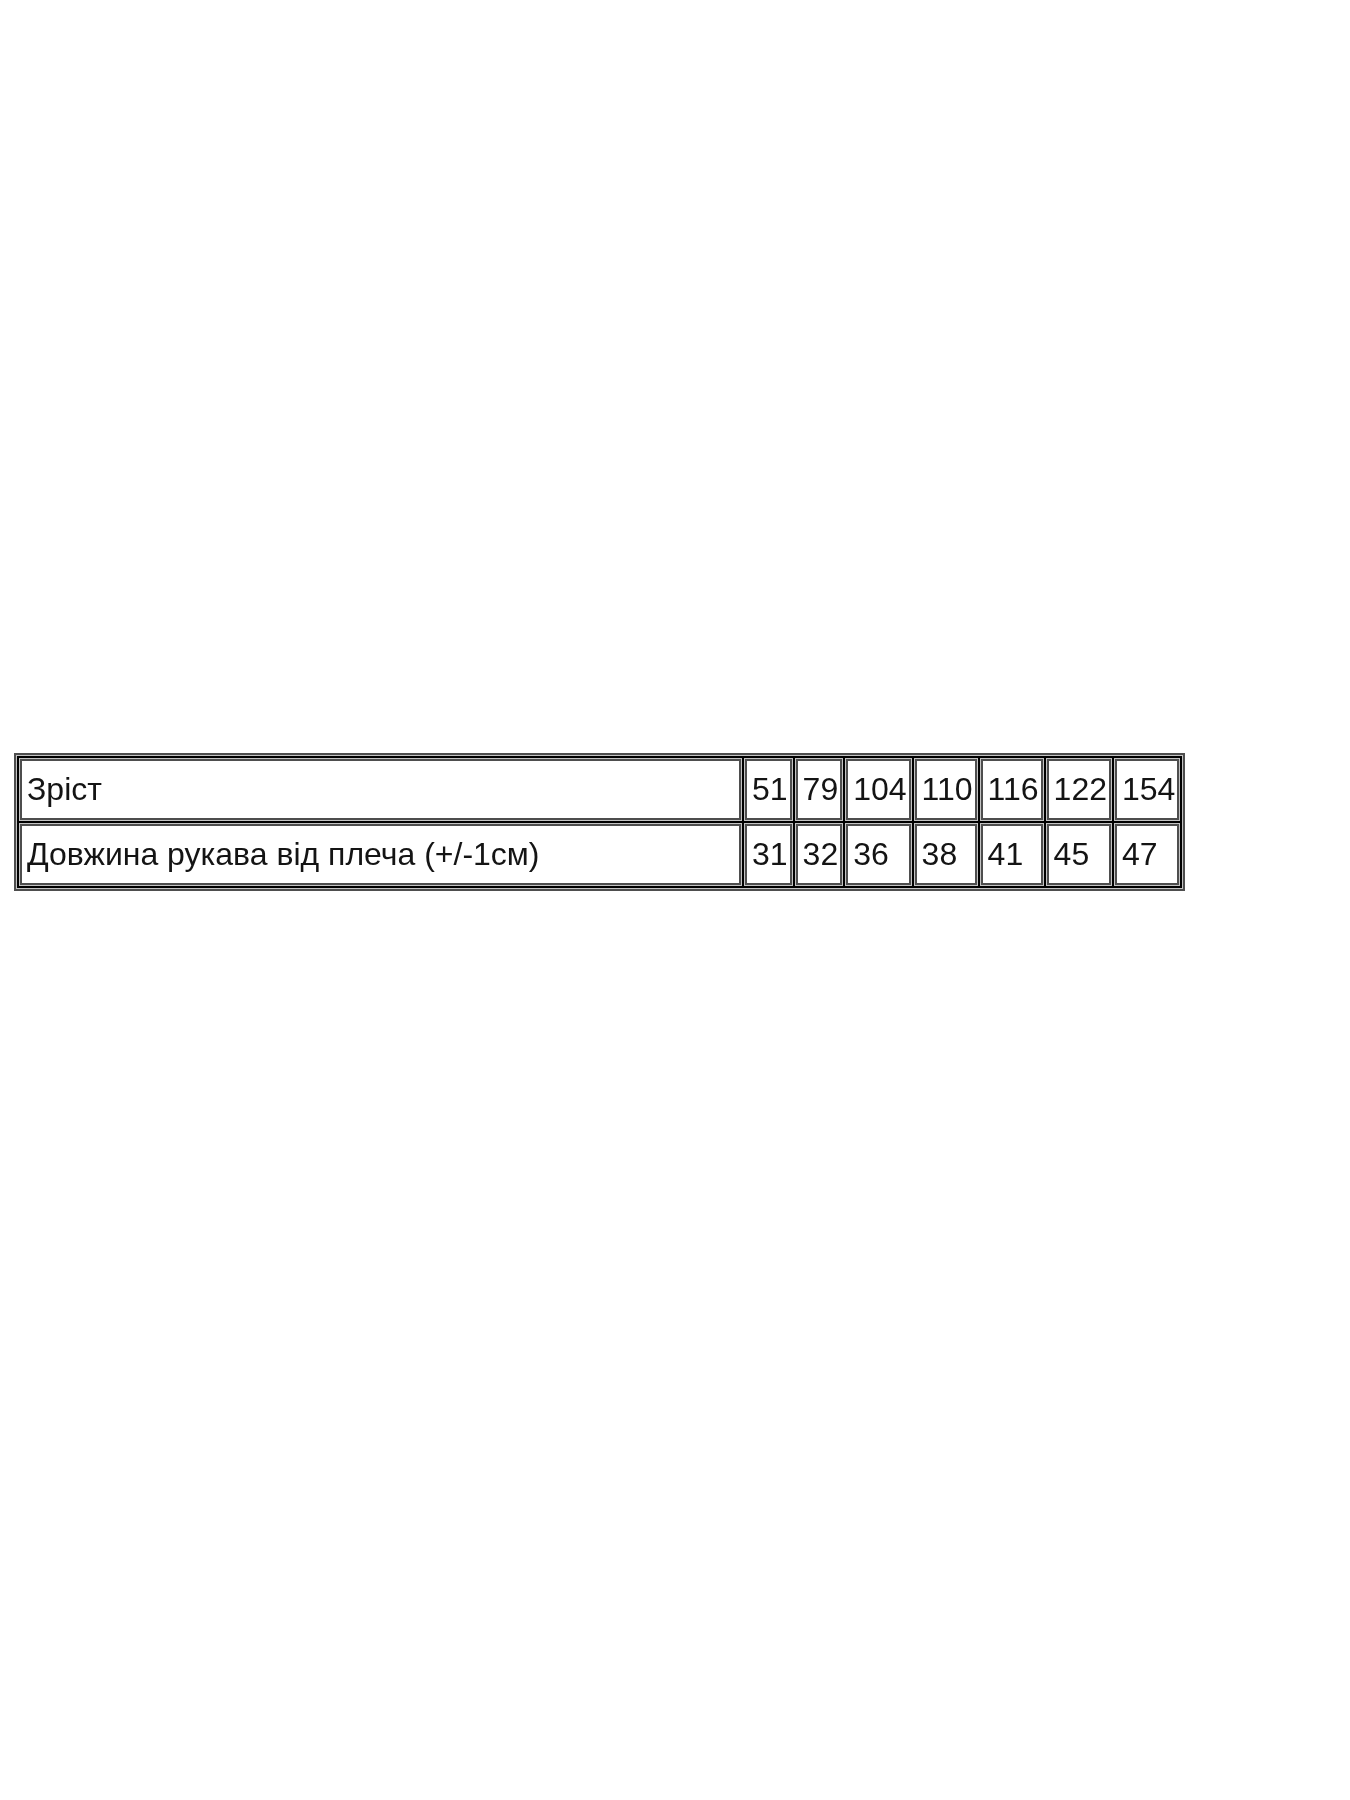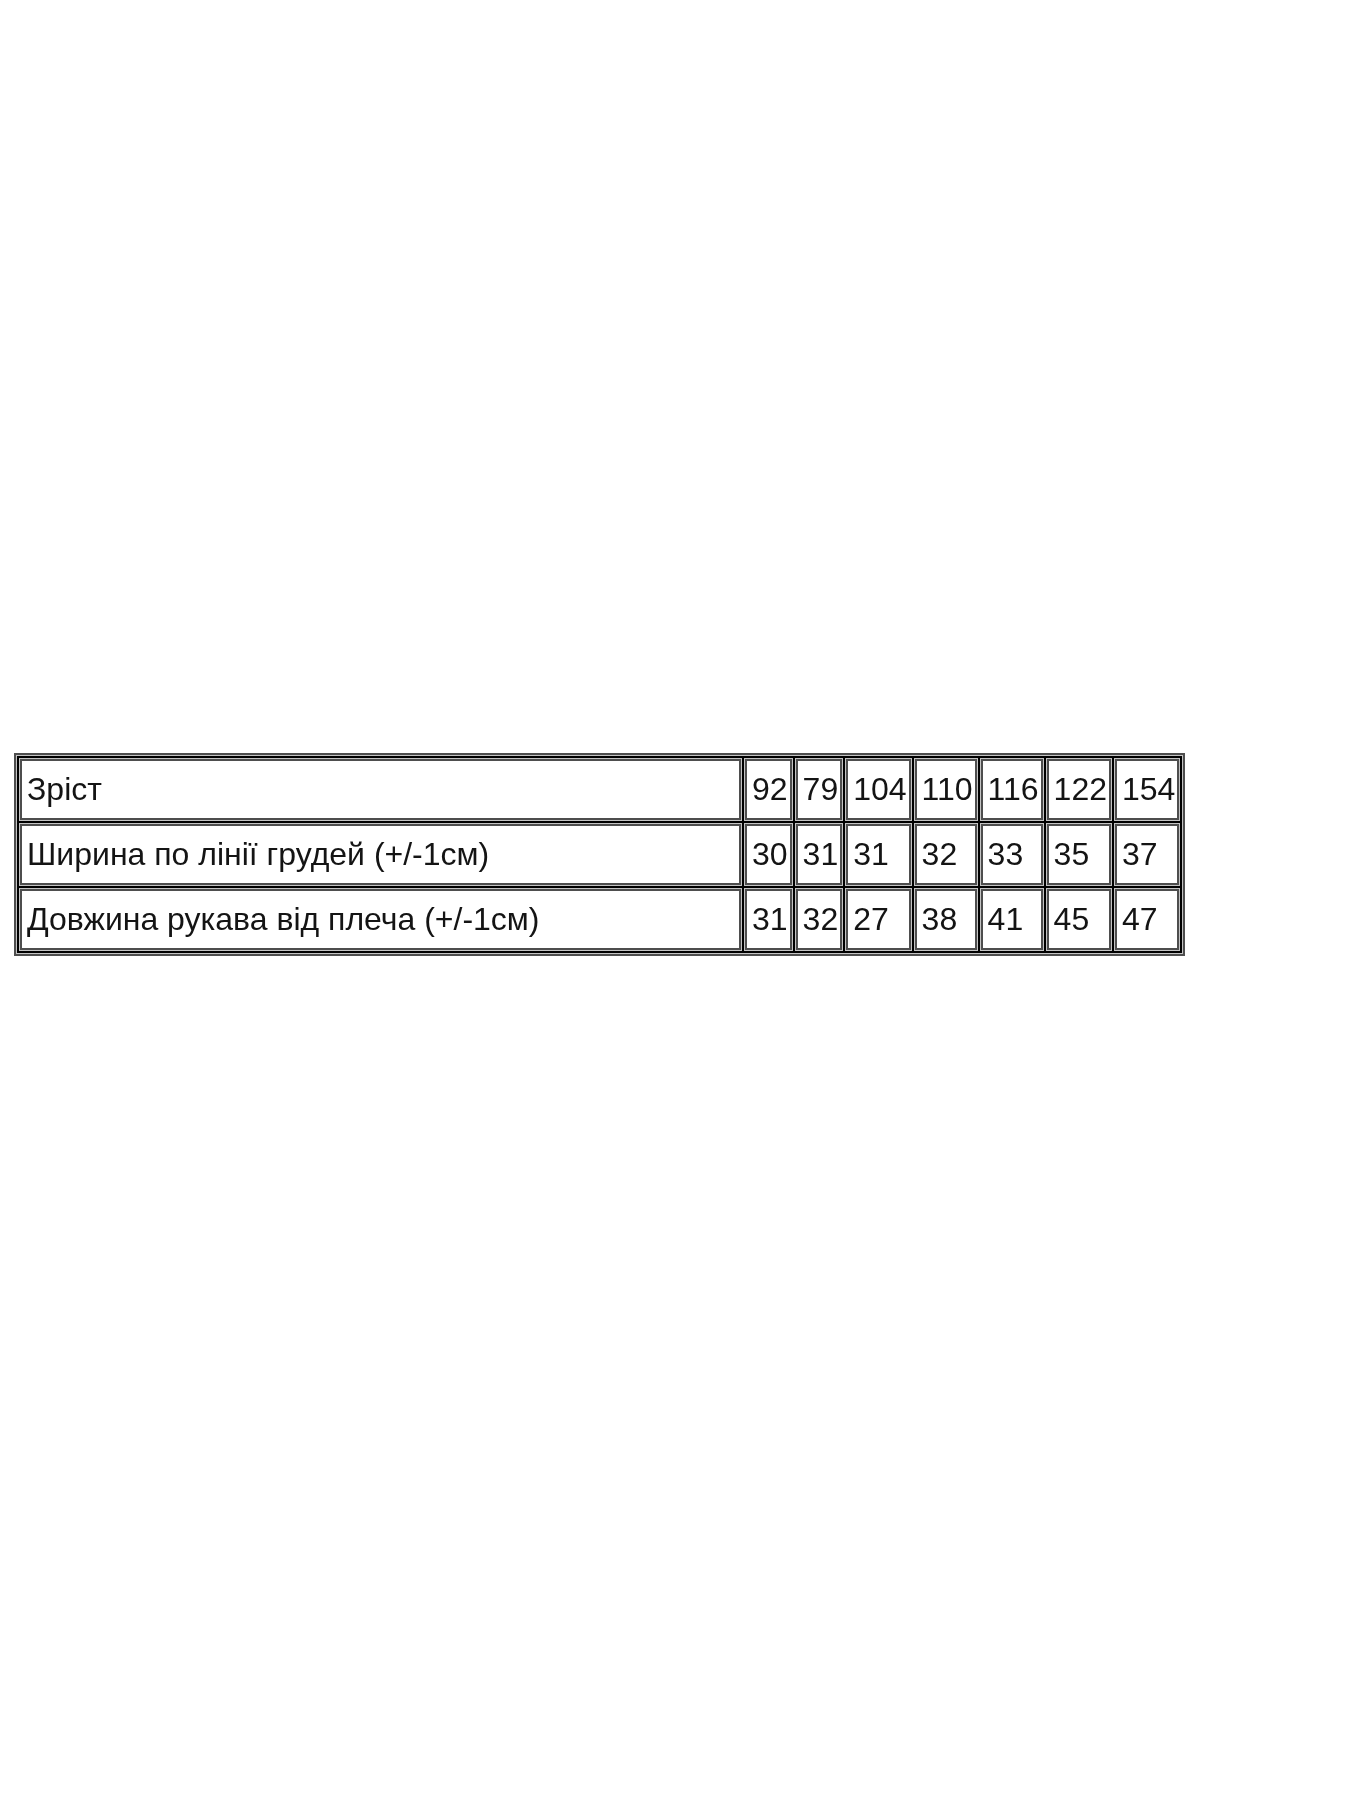--- a/index.html
+++ b/index.html
@@ -46,43 +46,33 @@
 </style>
 </head>
 <body>
 
 <div class="page">
   <div class="table-wrap">
     <table class="size-table">
       <tbody>
         <tr>
           <td class="label-cell">Зріст</td>
-          <td>92</td>
+          <td>51</td>
           <td>79</td>
           <td>104</td>
           <td>110</td>
           <td>116</td>
           <td>122</td>
           <td>154</td>
         </tr>
         <tr>
-          <td class="label-cell">Ширина по лінії грудей (+/-1см)</td>
-          <td>30</td>
-          <td>31</td>
-          <td>31</td>
-          <td>32</td>
-          <td>33</td>
-          <td>35</td>
-          <td>37</td>
-        </tr>
-        <tr>
           <td class="label-cell">Довжина рукава від плеча (+/-1см)</td>
           <td>31</td>
           <td>32</td>
-          <td>27</td>
+          <td>36</td>
           <td>38</td>
           <td>41</td>
           <td>45</td>
           <td>47</td>
         </tr>
       </tbody>
     </table>
   </div>
 </div>
 

